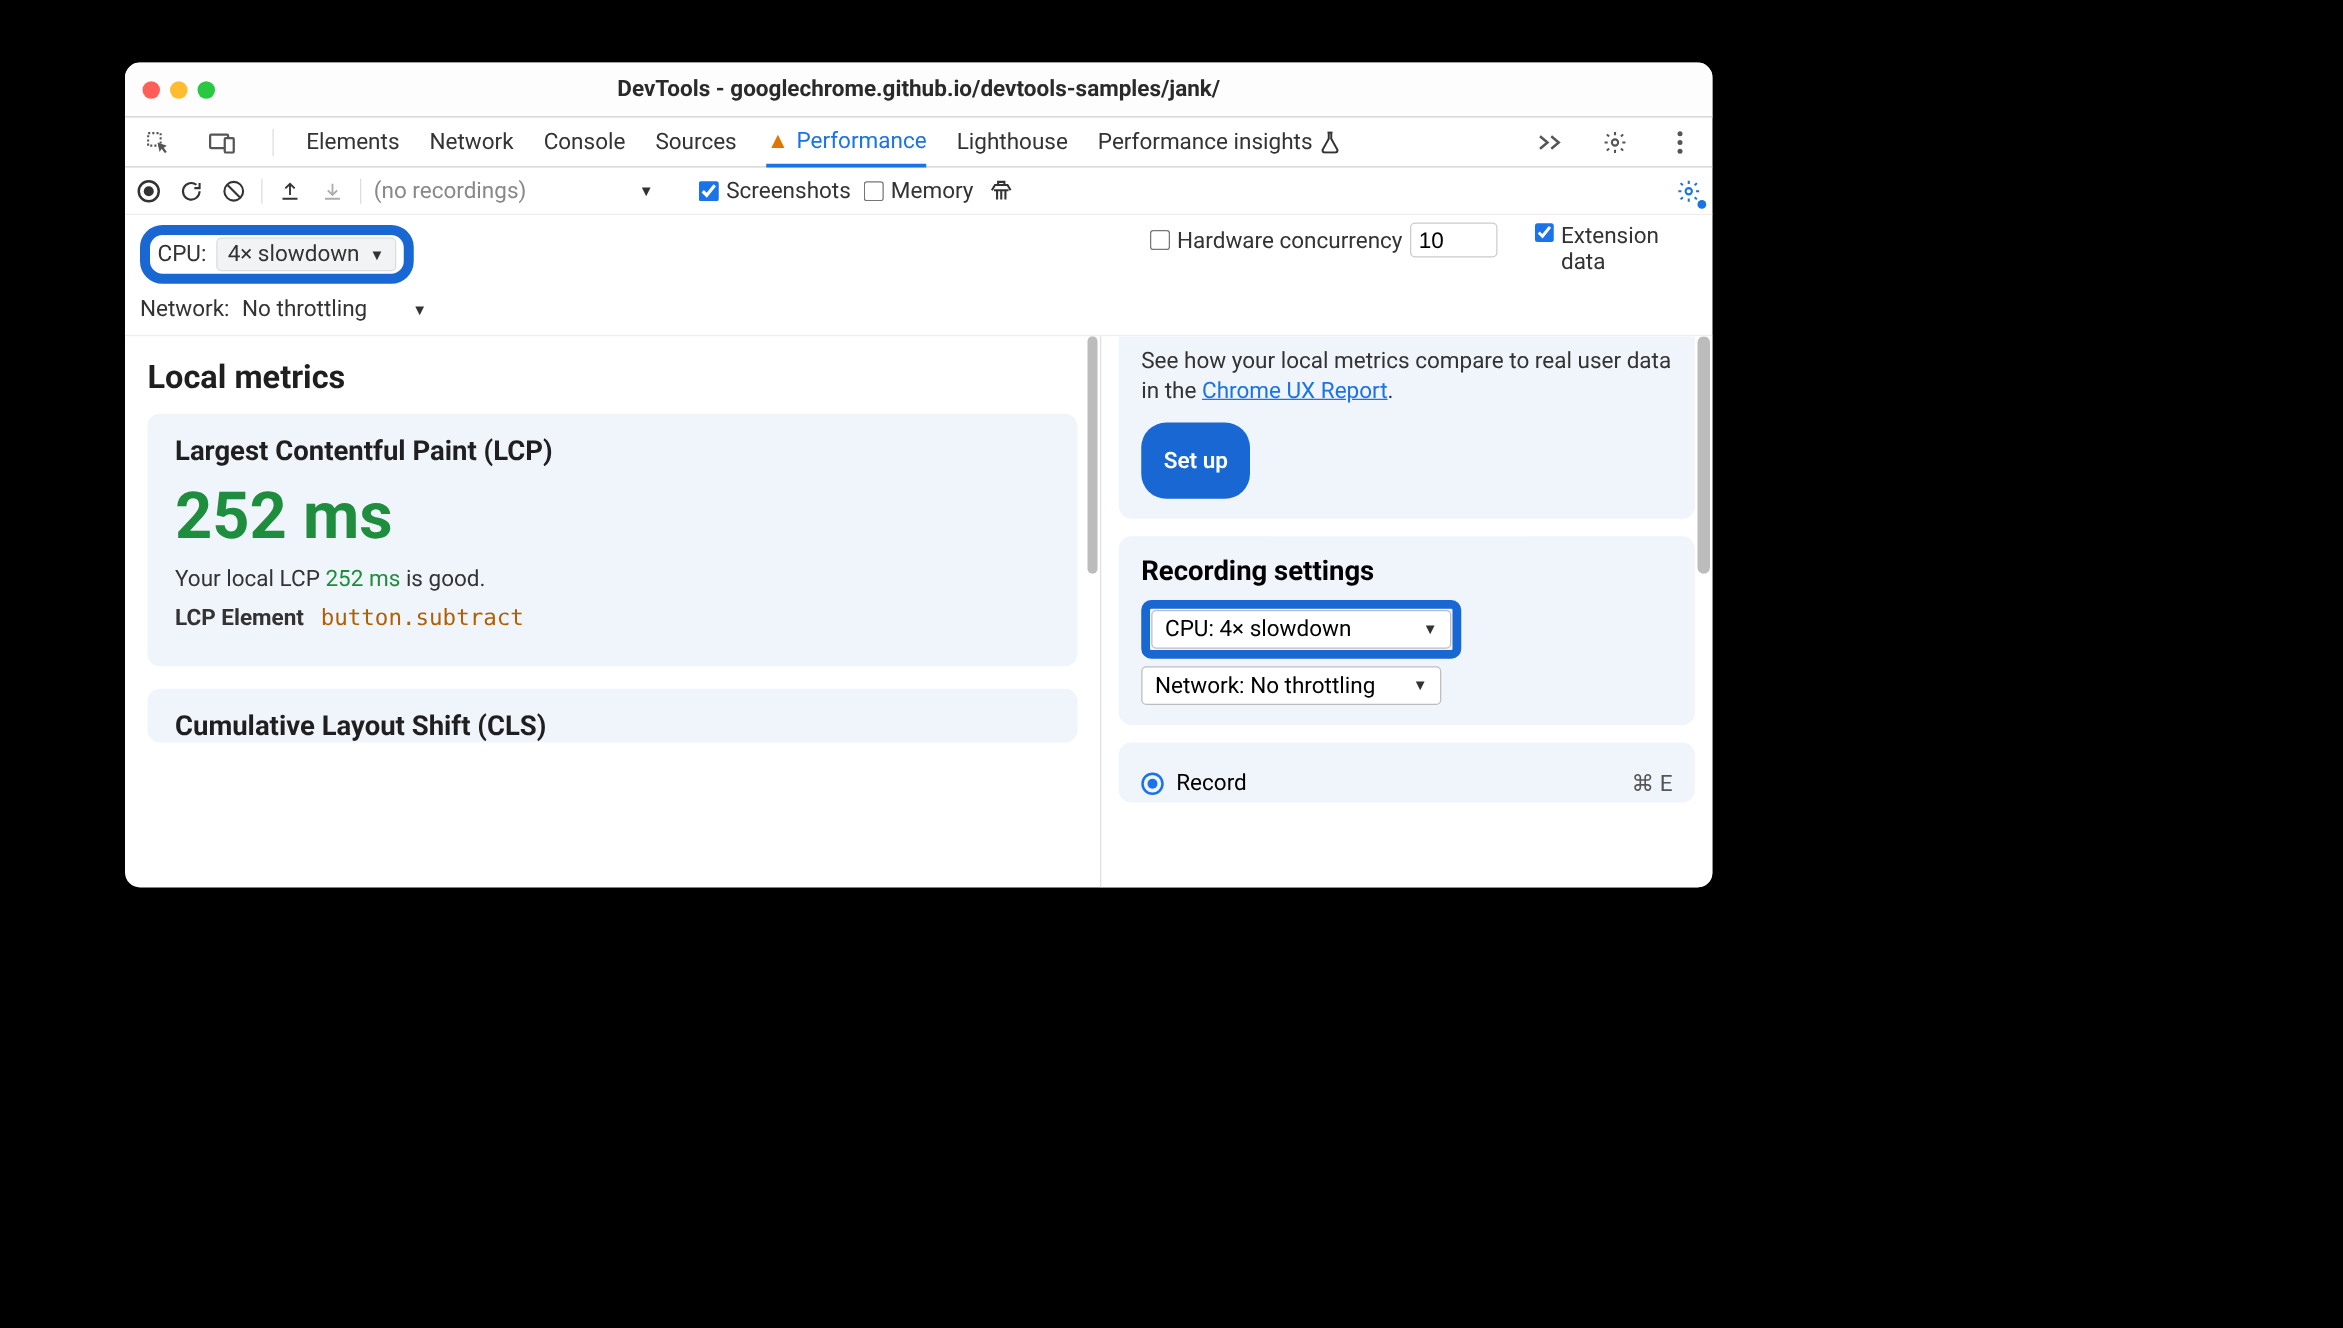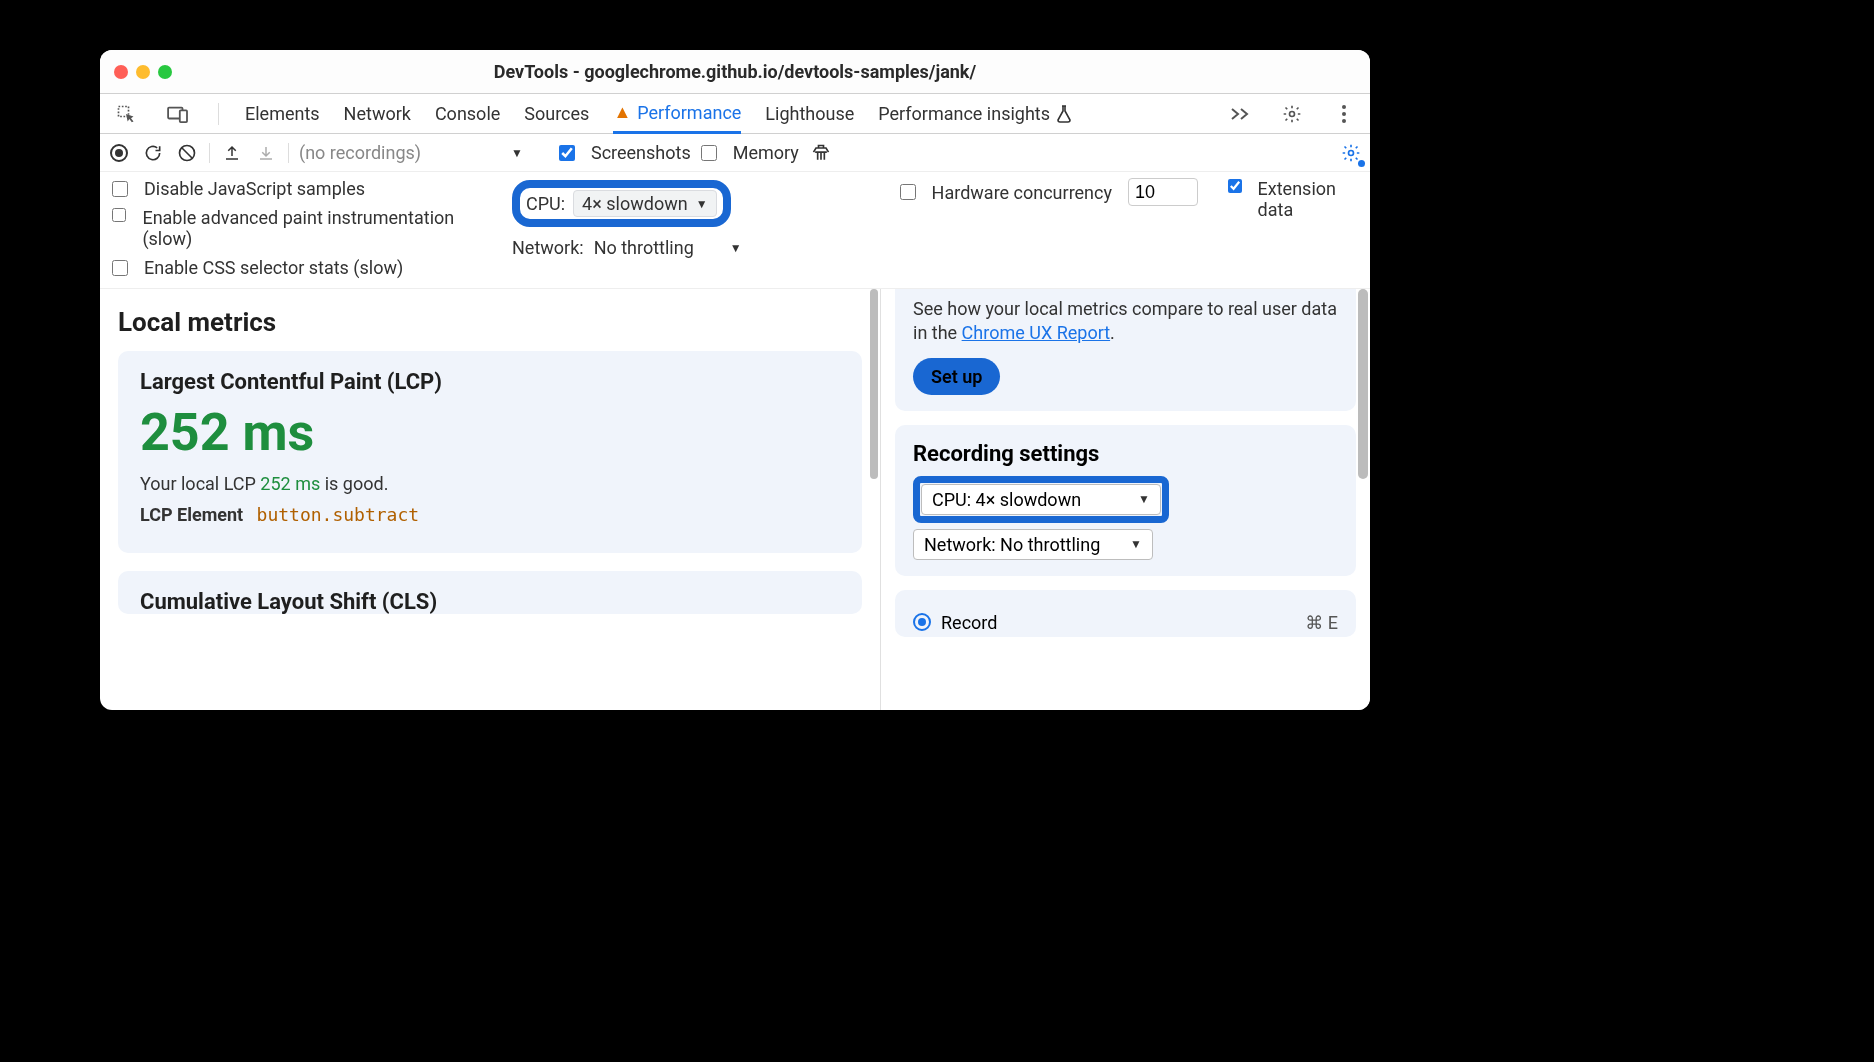--- a/index.html
+++ b/index.html
@@ -68,21 +68,21 @@
     align-items: center;
     gap: 10px;
     padding: 0 7px;
     border-bottom: 1px solid #eee;
     font-size: 18px;
     color: #333;
   }
   .toolbar2 .iconbtn { width: 24px; height: 24px; display:flex; align-items:center; justify-content:center; color:#333; }
   .toolbar2 .sep { width: 1px; height: 20px; background: #ddd; }
   .muted { color: #888; }
-  .chk { display:flex; align-items:center; gap:16px; }
+  .chk { display:flex; align-items:center; gap:6px;justify-content:center; }
   .chk input { width:16px; height:16px; }
   .chk input.blue { accent-color:#1a73e8; }
   .settings-row {
     display:flex;
     gap: 40px;
     padding: 6px 12px 10px 12px;
     border-bottom: 1px solid #eee;
     font-size: 18px;
     color:#333;
     flex-wrap: wrap;
@@ -153,22 +153,22 @@
     background:#f0f4fb;
     border-radius:10px;
     padding: 16px 18px;
     margin-top: 14px;
   }
   .rcard.first { margin-top: 0; border-top-left-radius:0; border-top-right-radius:0; padding-top:8px; }
   .rcard .rtitle { font-size:22px; font-weight:700; margin-bottom:10px; }
   .rcard p { font-size:18px; color:#333; line-height:1.35; }
   .link { color:#1a73e8; text-decoration: underline; cursor:pointer; }
   .btn-primary {
-    display:inline-block; background:#1967d2; color:#000000; font-weight:600;
-    padding: 8px 18px; border-radius:20px; margin-top:12px; font-size:18px;
+    display:inline-block; background:#1967d2; color:#ffffff; font-weight:600;
+    padding: 20px 18px; border-radius:20px; margin-top:12px; font-size:18px;
     cursor:pointer;
   }
   .dropdown-out {
     display:flex; align-items:center; gap:8px;
     background:#fff; border:1px solid #bdbdbd; border-radius:4px;
     padding: 4px 10px; font-size:18px; cursor:pointer;
     justify-content: space-between;
     width: 240px;
   }
   .pill-highlight-sm {
@@ -310,34 +310,20 @@
     <div class="spacer"></div>
     <div class="iconbtn gear-dot">
       <svg width="20" height="20" viewBox="0 0 24 24" fill="none" stroke="#1a73e8" stroke-width="2">
           <circle cx="12" cy="12" r="3"></circle>
           <path d="M12 2v3M12 19v3M4.2 4.2l2.1 2.1M17.7 17.7l2.1 2.1M2 12h3M19 12h3M4.2 19.8l2.1-2.1M17.7 6.3l2.1-2.1"></path>
         </svg>
     </div>
   </div>
 
   <div class="settings-row">
-    <div class="settings-col">
-      <label class="chk">
-        <input type="checkbox" style="">
-        <span>Disable JavaScript samples</span>
-      </label>
-      <label class="chk" style="align-items:flex-start;max-width:360px">
-        <input type="checkbox" style="">
-        <span>Enable advanced paint instrumentation (slow)</span>
-      </label>
-      <label class="chk">
-        <input type="checkbox" style="">
-        <span>Enable CSS selector stats (slow)</span>
-      </label>
-    </div>
 
     <div class="settings-col mid">
       <div class="row">
         <div class="pill-highlight">
           <span>CPU:</span>
           <div class="select-like">
             <span>4× slowdown</span>
             <span class="caret">▼</span>
           </div>
         </div>

